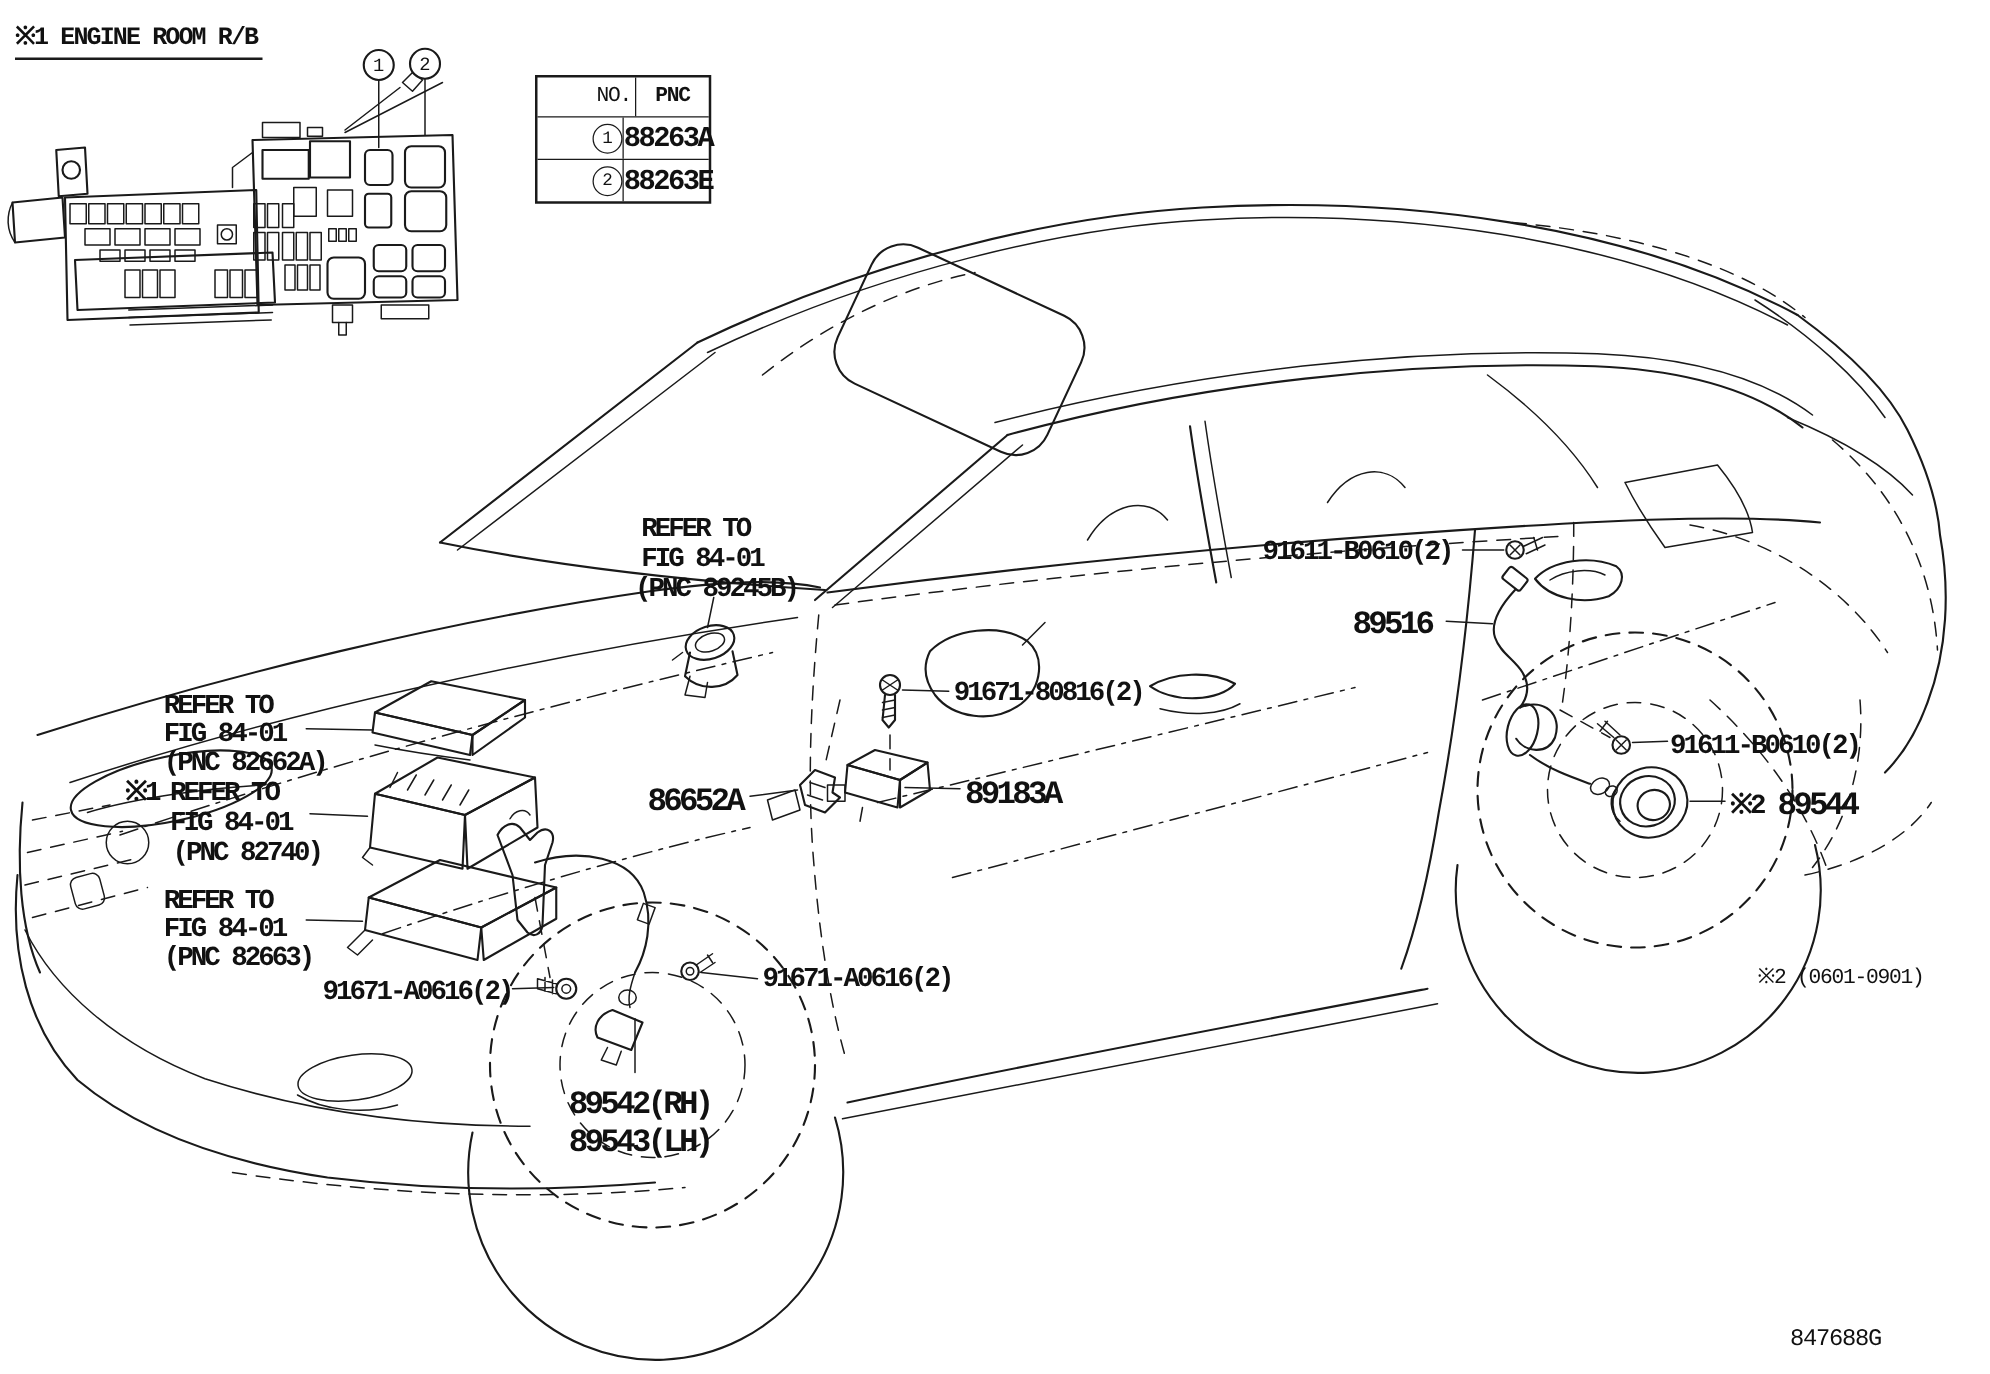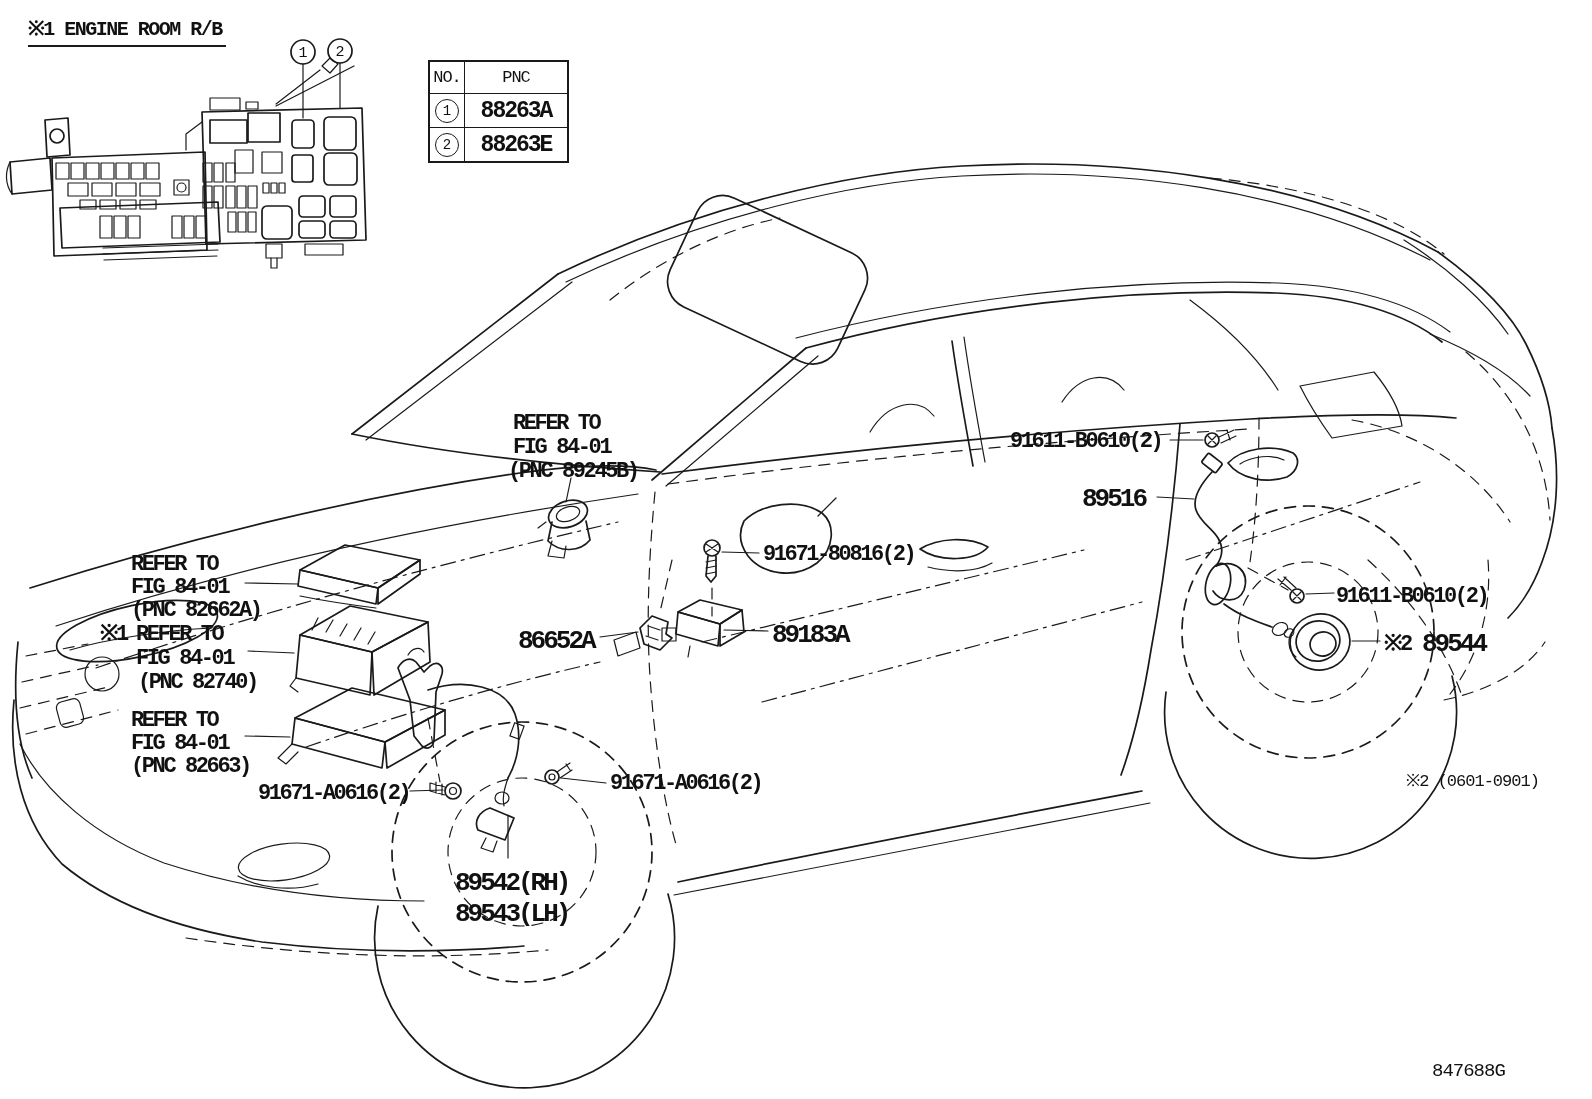--- a/index.html
+++ b/index.html
@@ -10,28 +10,28 @@
   svg .thin{stroke-width:1.2;}
   svg .dsh{stroke-dasharray:11 8;}
   svg .dd{stroke-dasharray:15 6 3 6;}
   svg text{stroke:none;fill:#111;}
   .lbl{font:700 22px "Liberation Mono","DejaVu Sans Mono",monospace;letter-spacing:-2.4px;}
   .lbl-lg{font:700 26px "Liberation Mono","DejaVu Sans Mono",monospace;letter-spacing:-3px;}
   .lbl-sm{font:400 17px "Liberation Mono","DejaVu Sans Mono",monospace;letter-spacing:-1px;}
   .lbl-code{font:400 19px "Liberation Mono","DejaVu Sans Mono",monospace;letter-spacing:-1px;}
   .callout-num{font:400 15px "Liberation Mono","DejaVu Sans Mono",monospace;}
   
-  #note1{position:absolute;left:28px;top:14px;font:700 20px "Liberation Mono","DejaVu Sans Mono",monospace;
+  #note1{position:absolute;left:12px;top:14px;font:700 20px "Liberation Mono","DejaVu Sans Mono",monospace;
          letter-spacing:-1.5px;border-bottom:2px solid #1a1a1a;padding:0 4px 4px 0;}
   
   #pnc-table{position:absolute;left:428px;top:60px;width:137px;border:2px solid #1a1a1a;}
-  #pnc-table .row{display:flex;border-top:1.6px solid #1a1a1a;}
+  #pnc-table .row{display:flex;border-top:1.6px solid #1a1a1a;padding-left:44px;}
   #pnc-table .row:first-child{border-top:none;}
   #pnc-table .c-no{width:34px;border-right:1.6px solid #1a1a1a;display:flex;align-items:center;justify-content:center;}
-  #pnc-table .c-pnc{flex:1;display:flex;align-items:center;justify-content:center;}
+  #pnc-table .c-pnc{flex:1;display:flex;align-items:center;justify-content:center;font-weight:bold;}
   #pnc-table .hdr{height:31px;font:400 17px "Liberation Mono","DejaVu Sans Mono",monospace;letter-spacing:-1px;}
   #pnc-table .dat{height:33px;}
   #pnc-table .dat .c-pnc{font:700 23px "Liberation Mono","DejaVu Sans Mono",monospace;letter-spacing:-2px;text-align:right;}
   .circ{display:inline-flex;width:22px;height:22px;border:1.6px solid #1a1a1a;border-radius:50%;
         align-items:center;justify-content:center;font:400 14px "Liberation Mono","DejaVu Sans Mono",monospace;}
 </style>
 </head>
 <body>
 
 <div id="canvas">

